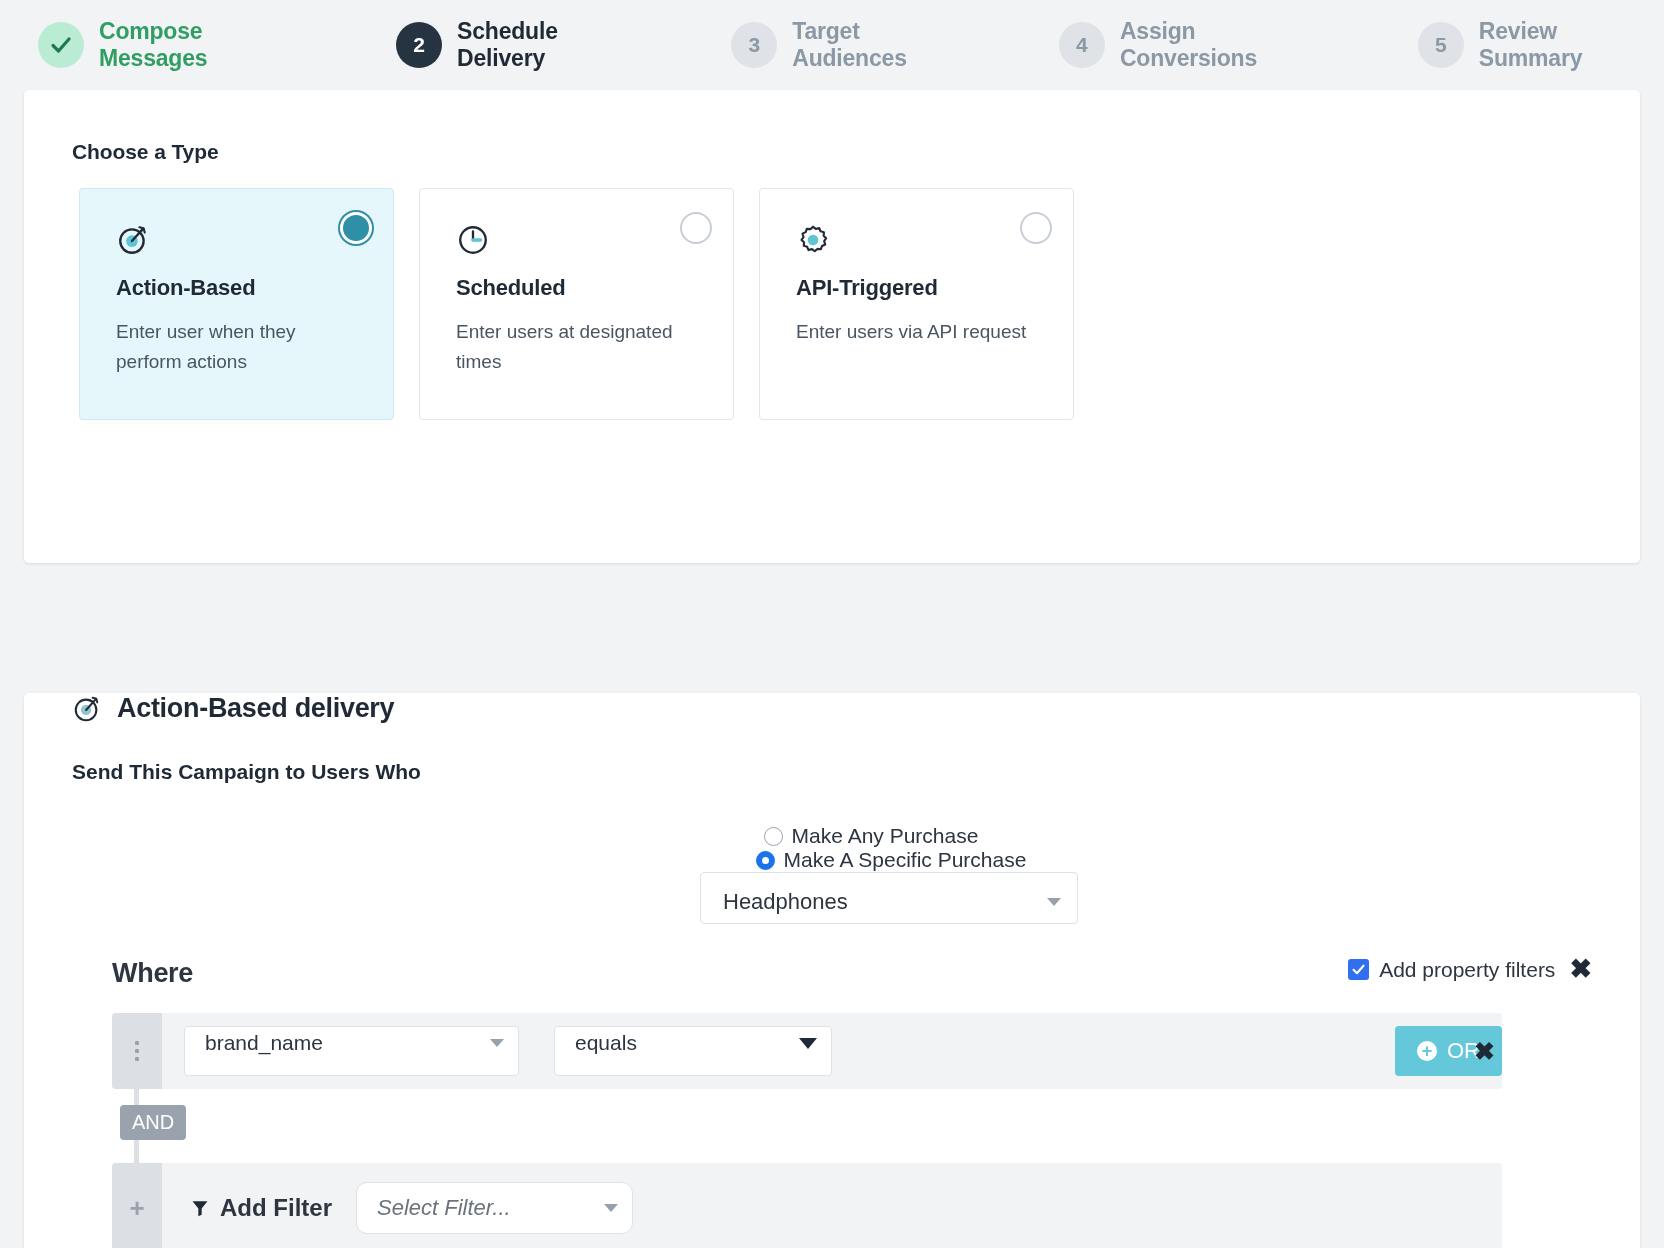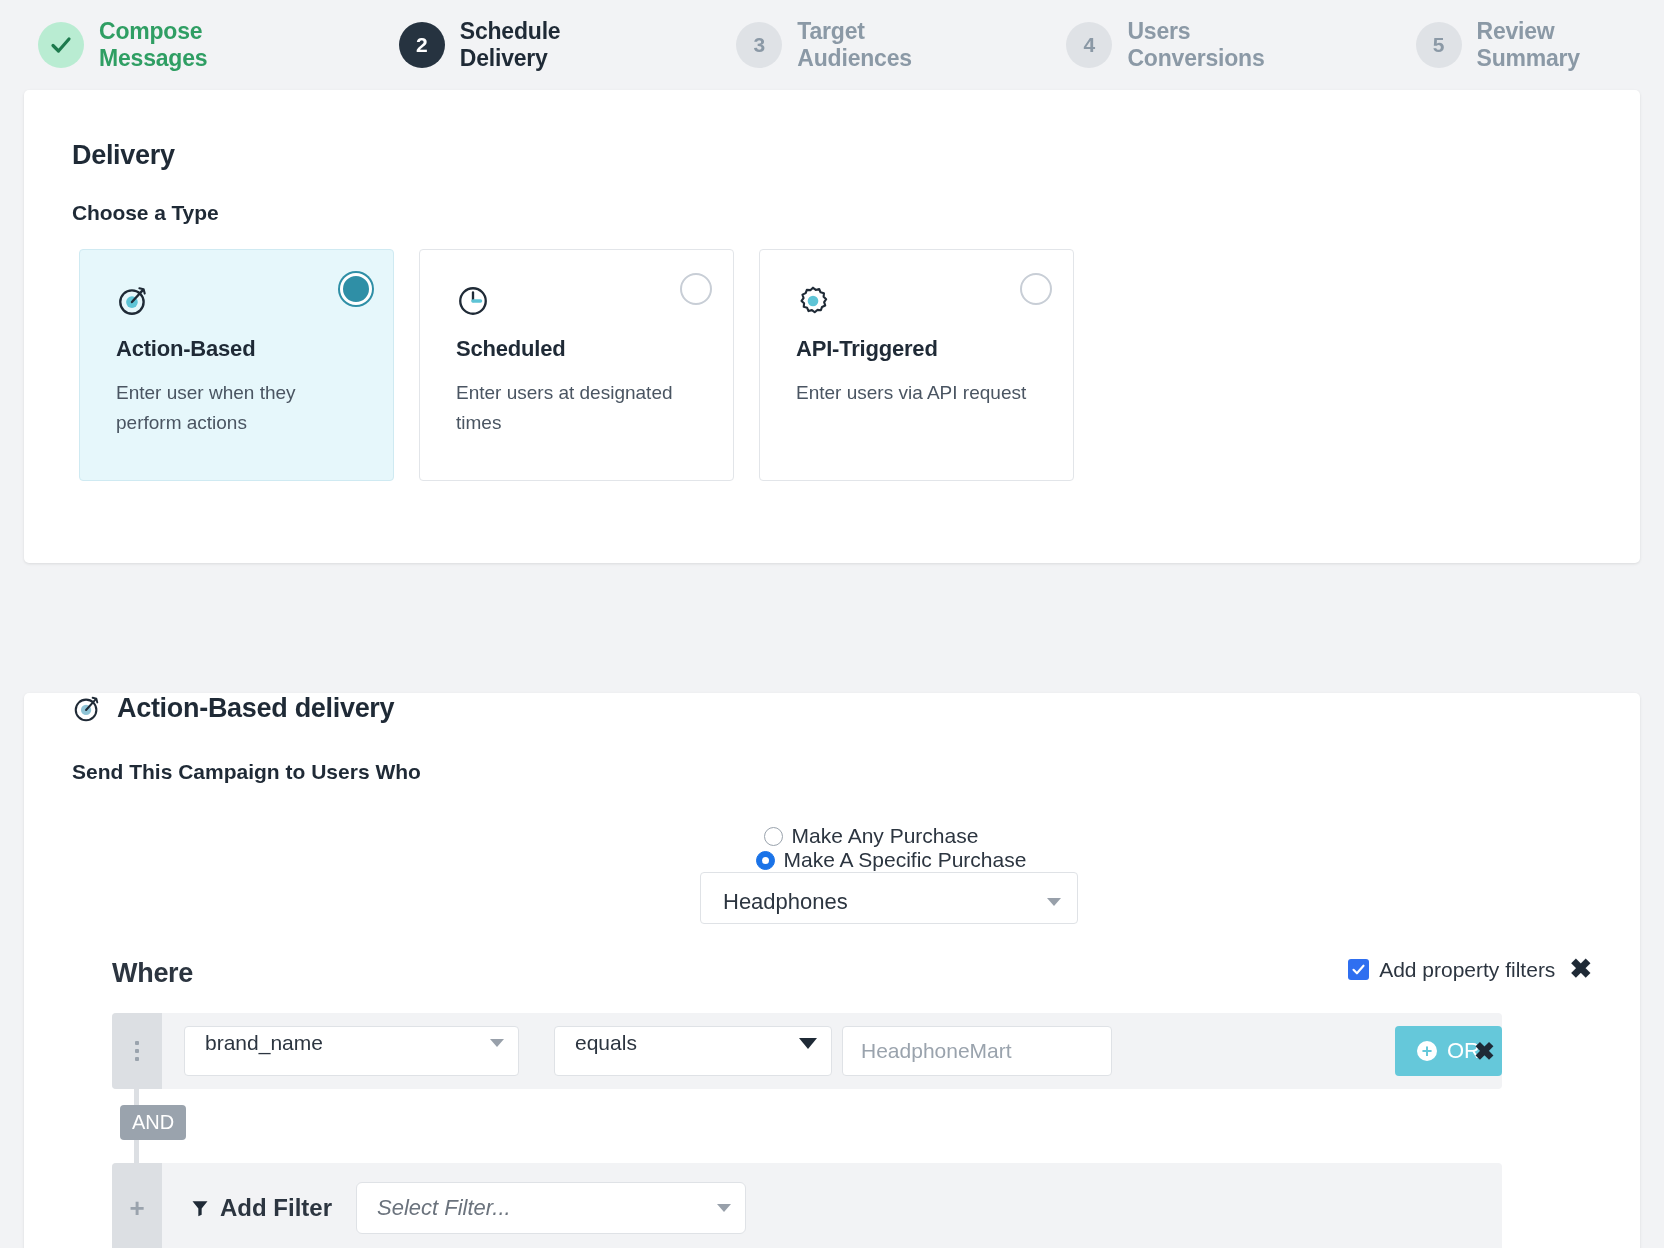--- a/index.html
+++ b/index.html
@@ -231,22 +231,22 @@
 
   .addfilter-row { height: 90px; }
   .addfilter-label {
     display: flex; align-items: center; gap: 10px;
     margin-left: 28px;
     font-size: 24px; font-weight: bold; color: #2c3540;
     cursor: pointer;
   }
   .funnel { width: 20px; height: 20px; display:block; }
   .select-filter {
-    width: 390px; height: 52px; margin-left: 24px;
-    border: 1px solid #dfe2e6; border-radius: 6px; background: #fff;
+    width: 277px; height: 52px; margin-left: 24px;
+    border: 1px solid #dfe2e6; border-radius: 11px; background: #fff;
     display: flex; align-items: center; padding: 0 14px 0 20px;
     cursor: pointer;
   }
   .select-filter .ph { flex: 1; font-size: 22px; font-style: italic; color: #6b737d; }
 </style>
 </head>
 <body>
 
 <div class="stepbar">
   <div class="step done">
@@ -263,31 +263,30 @@
     <span class="step-label">Schedule Delivery</span>
   </div>
 
   <div class="step todo">
     <span class="step-badge">3</span>
     <span class="step-label">Target Audiences</span>
   </div>
 
   <div class="step todo">
     <span class="step-badge">4</span>
-    <span class="step-label">Users Conversions</span>
+    <span class="step-label">Assign Conversions</span>
   </div>
 
   <div class="step todo">
     <span class="step-badge">5</span>
     <span class="step-label">Review Summary</span>
   </div>
 </div>
 
 <div class="panel panel-delivery">
-  <h2 class="section-title">Delivery</h2>
   <h3 class="sub-title">Choose a Type</h3>
 
   <div class="cards">
 
     <div class="card selected">
       <svg class="card-icon" viewBox="0 0 32 32" fill="none">
         <circle cx="15" cy="17" r="11" stroke="#1f2a36" stroke-width="2.2"></circle>
         <circle cx="15" cy="17" r="5.5" fill="#5ec4d6"></circle>
         <path d="M15 17 L25 6" stroke="#1f2a36" stroke-width="2.2" stroke-linecap="round"></path>
         <path d="M22 4 L26 5 L27 9" stroke="#1f2a36" stroke-width="2" stroke-linecap="round" stroke-linejoin="round" fill="none"></path>
@@ -380,21 +379,20 @@
           </span>
       </div>
       <div class="fsel fsel-field">
         <span class="v">brand_name</span>
         <span class="caret-sm"></span>
       </div>
       <div class="fsel fsel-op">
         <span class="v">equals</span>
         <span class="caret-dark"></span>
       </div>
-      <div class="ftext">HeadphoneMart</div>
       <button class="or-btn">
         <span class="plus-circle">+</span>
         <span>OR</span>
       </button>
       <span class="row-x">✖</span>
     </div>
 
     <div class="and-zone">
       <span class="and-tag">AND</span>
     </div>

